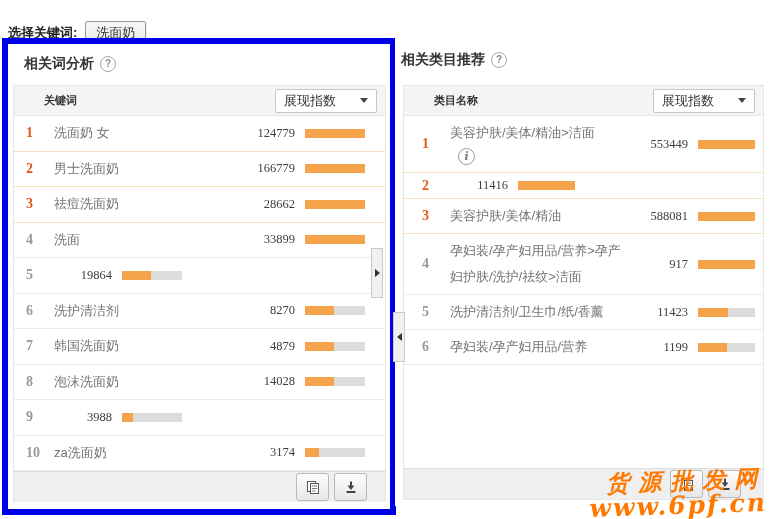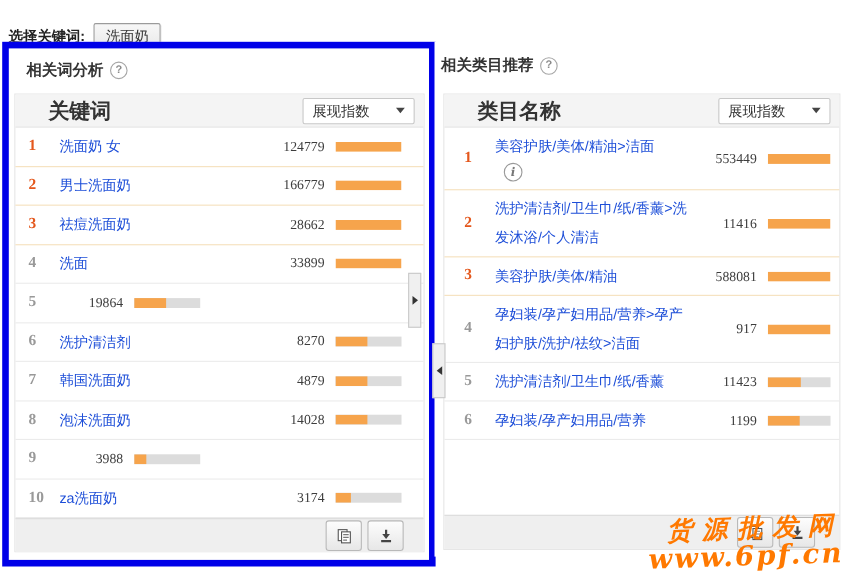--- a/index.html
+++ b/index.html
@@ -32,37 +32,37 @@
     cursor:pointer;font-weight:bold;
   }
   
   .table-box{position:absolute;border:1px solid #e6e6e6;background:#fff;display:flex;flex-direction:column;box-sizing:border-box;}
   .left-panel .table-box{left:5px;right:4px;top:41px;height:417px;}
   .right-panel .table-box{left:8px;right:0;top:47px;height:415px;}
   .thead{
     height:30px;box-sizing:border-box;background:#f4f4f4;border-bottom:1px solid #e6e6e6;
     display:flex;align-items:center;justify-content:space-between;padding:0 8px 0 30px;flex:none;
   }
-  .thead-label{font-size:19px;font-weight:bold;color:#333;}
+  .thead-label{font-size:11px;font-weight:bold;color:#333;}
   .dropdown{
     width:102px;height:24px;box-sizing:border-box;background:#fff;border:1px solid #c8c8c8;
     border-radius:2px;display:flex;align-items:center;justify-content:space-between;
     padding:0 8px;font-size:13px;color:#333;cursor:pointer;font-family:Liberation Serif, serif;
   }
   .caret-down{width:0;height:0;border-left:4px solid transparent;border-right:4px solid transparent;border-top:5px solid #444;}
   
   .tbody{display:flex;flex-direction:column;flex:none;}
   .trow{display:flex;align-items:center;border-bottom:1px solid #ebebeb;box-sizing:border-box;}
   .trow.hot{border-bottom-color:#f5e0bc;}
   .trow.l{height:35.5px;padding-left:12px;flex:none;}
   .trow.r{min-height:26px;padding:4px 0 4px 18px;}
   .rank{width:24px;flex:none;font-family:"Liberation Serif","DejaVu Serif",serif;font-weight:bold;font-size:14px;color:#999;}
   .rank.hot{color:#e4571c;}
   .labelcell{flex:1;min-width:0;margin-left:4px;}
-  .klink{color:#1d4ed8;font-size:13px;line-height:26px;text-decoration:none;cursor:pointer;}
+  .klink{color:#737373;font-size:13px;line-height:26px;text-decoration:none;cursor:pointer;}
   .info-line{line-height:14px;margin:2px 0 3px 8px;}
   .info-icon{
     display:inline-block;width:15px;height:15px;border:1px solid #999;border-radius:50%;
     color:#777;font-size:11px;line-height:15px;text-align:center;cursor:pointer;
     font-family:"DejaVu Serif","Liberation Serif",serif;font-style:italic;font-weight:bold;
   }
   .val{width:62px;flex:none;text-align:right;font-size:12.5px;color:#3d3d3d;font-family:"Liberation Serif","DejaVu Serif",serif;}
   .barwrap{height:9px;background:#dcdcdc;flex:none;display:inline-block;overflow:hidden;}
   .left-panel .barwrap{width:60px;margin:0 20px 0 10px;}
   .right-panel .barwrap{width:57px;margin:0 8px 0 10px;}
@@ -239,21 +239,20 @@
         <div class="trow r hot">
           <span class="rank hot">1</span>
           <div class="labelcell"><a class="klink">美容护肤/美体/精油&gt;洁面</a><div class="info-line"><span class="info-icon">i</span></div></div>
           <span class="val">553449</span>
           <span class="barwrap">
             <span class="barfill" style="width: 100%;"></span>
           </span>
         </div>
         <div class="trow r hot">
           <span class="rank hot">2</span>
-          <div class="labelcell"><a class="klink">洗护清洁剂/卫生巾/纸/香薰&gt;洗发沐浴/个人清洁</a></div>
           <span class="val">11416</span>
           <span class="barwrap">
             <span class="barfill" style="width: 100%;"></span>
           </span>
         </div>
         <div class="trow r hot">
           <span class="rank hot">3</span>
           <div class="labelcell"><a class="klink">美容护肤/美体/精油</a></div>
           <span class="val">588081</span>
           <span class="barwrap">

